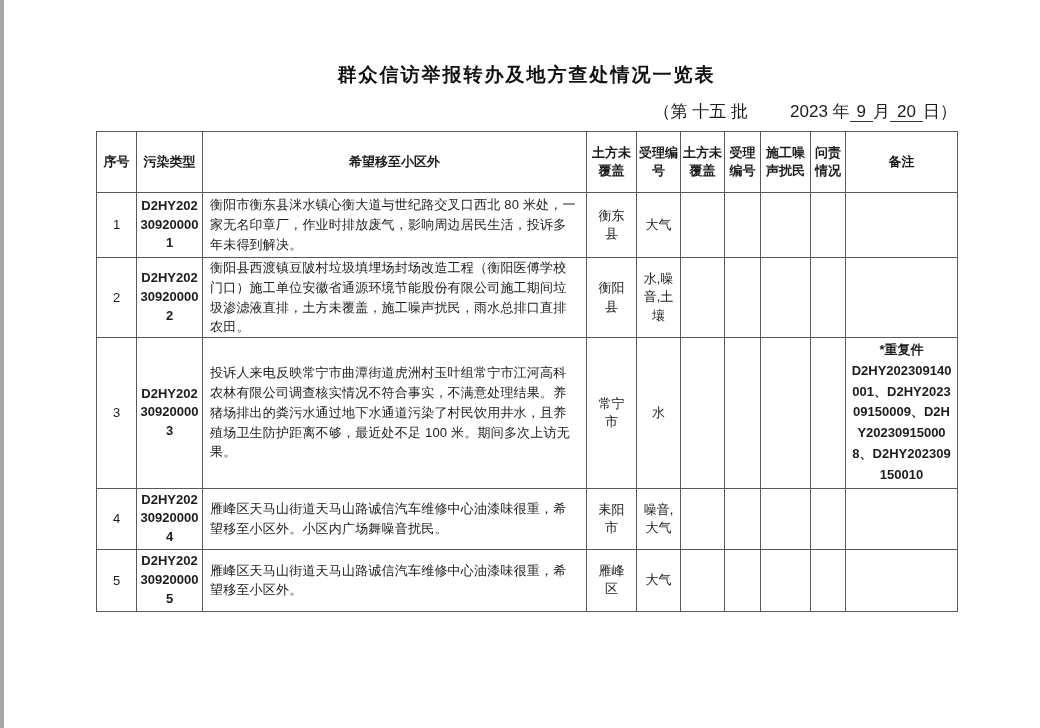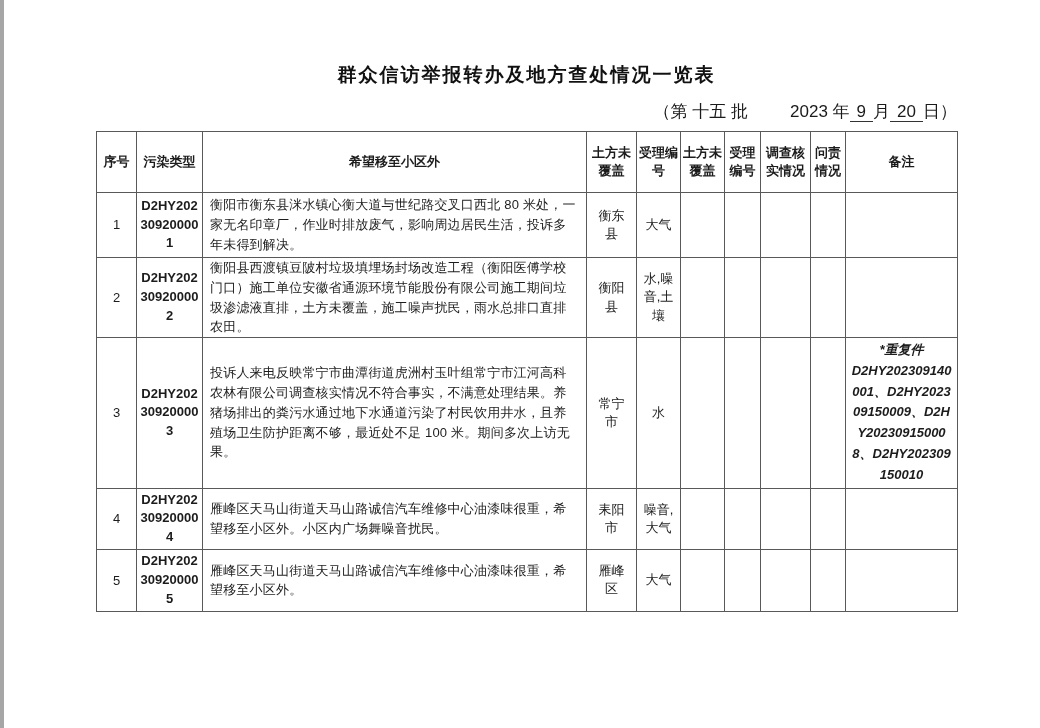--- a/index.html
+++ b/index.html
@@ -88,21 +88,20 @@
     word-break: break-all;
   }
   td.remark-cell {
     text-align: center;
     font-weight: bold;
     font-size: 12.5px;
     padding: 2px 4px;
     line-height: 1.6;
     word-break: break-all;
     white-space: pre-line;
-    font-style: italic;
   }
   tr.hdr   { height: 61px; }
   tr.row-0 { height: 65px; }
   tr.row-1 { height: 73px; }
   tr.row-2 { height: 113px; }
   tr.row-3 { height: 48px; }
   tr.row-4 { height: 46px; }
 </style>
 </head>
 <body>
@@ -130,21 +129,21 @@
     </colgroup>
     <thead>
       <tr class="hdr">
         <th>序号</th>
         <th>污染类型</th>
         <th>希望移至小区外</th>
         <th>土方未覆盖</th>
         <th>受理编号</th>
         <th>土方未覆盖</th>
         <th>受理编号</th>
-        <th>调查核实情况</th>
+        <th>施工噪声扰民</th>
         <th>问责情况</th>
         <th>备注</th>
       </tr>
     </thead>
     <tbody>
       <tr class="row-0">
         <td class="c">1</td>
         <td class="id-cell">D2HY202309200001</td>
         <td class="desc-cell">衡阳市衡东县洣水镇心衡大道与世纪路交叉口西北 80 米处，一家无名印章厂，作业时排放废气，影响周边居民生活，投诉多年未得到解决。</td>
         <td class="small-c">衡东县</td>

